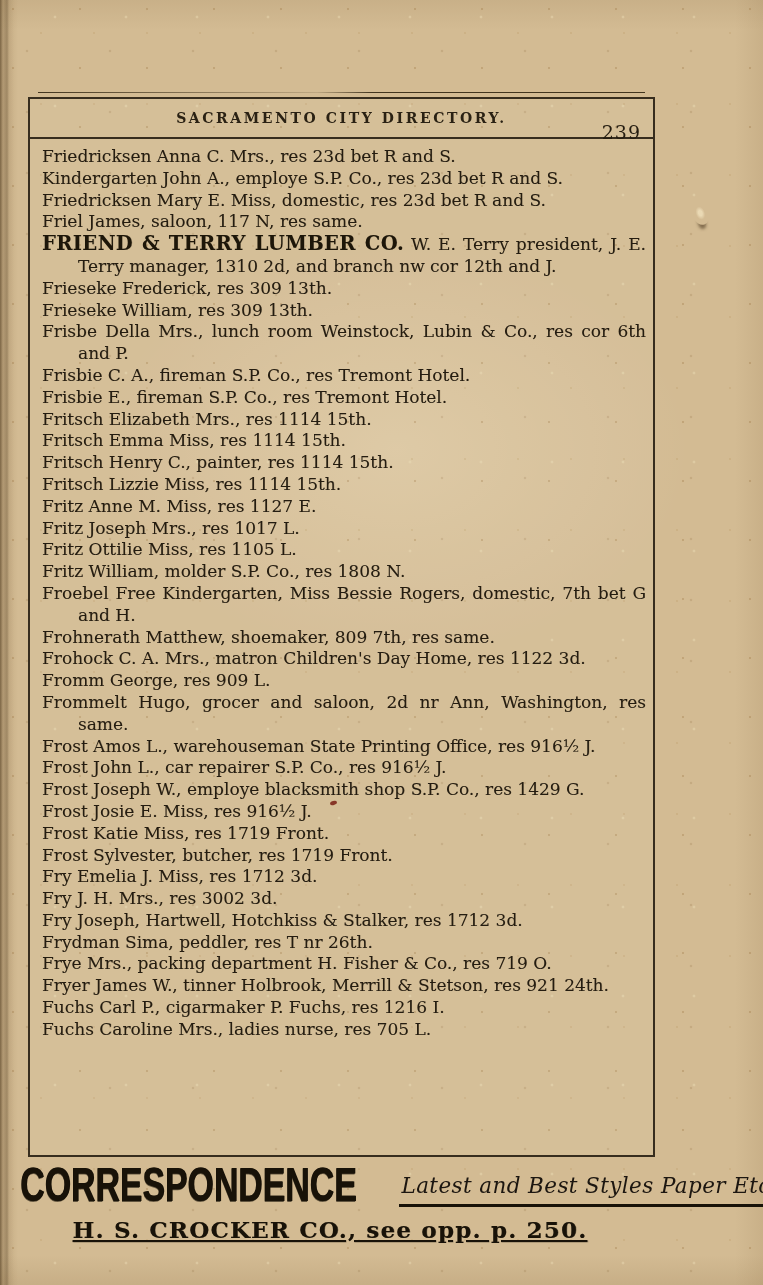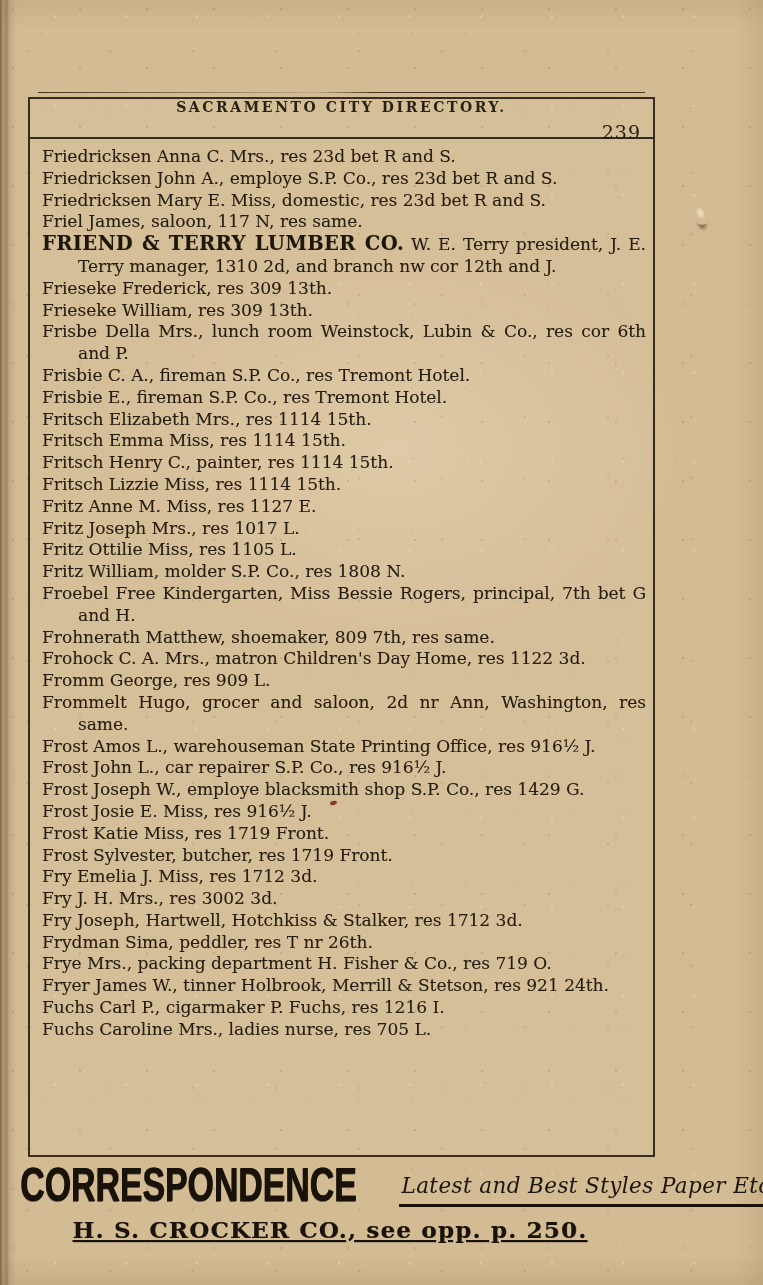--- a/index.html
+++ b/index.html
@@ -37,21 +37,21 @@
     background:rgba(255,248,230,0.06);
   }
   .box-topline{
     position:absolute;left:8px;right:8px;top:-7px;height:1px;
     background:linear-gradient(90deg, #42351f 0%, rgba(66,53,31,0.15) 46%, #42351f 55%, #42351f 100%);
   }
   .dir-header{
     position:relative;
     height:38px;
     border-bottom:2px solid #372d1e;
-    display:flex;align-items:flex-start;justify-content:center;
+    display:flex;align-items:center;justify-content:center;
   }
   .dir-title{
     font-size:14px;font-weight:bold;letter-spacing:2.6px;
     color:#2a2113;
   }
   .dir-pageno{
     position:absolute;right:12px;top:22px;
     font-size:19px;letter-spacing:1px;color:#241c10;
   }
   .entries{
@@ -136,38 +136,38 @@
   <div class="directory-box">
     <div class="box-topline"></div>
 
     <div class="dir-header">
       <span class="dir-title">SACRAMENTO CITY DIRECTORY.</span>
       <span class="dir-pageno">239</span>
     </div>
 
     <div class="entries">
         <p class="entry">Friedricksen Anna C. Mrs., res 23d bet R and S.</p>
-        <p class="entry">Friedricksen John A., employe S.P. Co., res 23d bet R and S.</p>
+        <p class="entry">Kindergarten John A., employe S.P. Co., res 23d bet R and S.</p>
         <p class="entry">Friedricksen Mary E. Miss, domestic, res 23d bet R and S.</p>
         <p class="entry">Friel James, saloon, 117 N, res same.</p>
         <p class="entry"><b class="lead">FRIEND &amp; TERRY LUMBER CO.</b> W. E. Terry president, J. E. Terry manager, 1310 2d, and branch nw cor 12th and J.</p>
         <p class="entry">Frieseke Frederick, res 309 13th.</p>
         <p class="entry">Frieseke William, res 309 13th.</p>
         <p class="entry">Frisbe Della Mrs., lunch room Weinstock, Lubin &amp; Co., res cor 6th and P.</p>
         <p class="entry">Frisbie C. A., fireman S.P. Co., res Tremont Hotel.</p>
         <p class="entry">Frisbie E., fireman S.P. Co., res Tremont Hotel.</p>
         <p class="entry">Fritsch Elizabeth Mrs., res 1114 15th.</p>
         <p class="entry">Fritsch Emma Miss, res 1114 15th.</p>
         <p class="entry">Fritsch Henry C., painter, res 1114 15th.</p>
         <p class="entry">Fritsch Lizzie Miss, res 1114 15th.</p>
         <p class="entry">Fritz Anne M. Miss, res 1127 E.</p>
         <p class="entry">Fritz Joseph Mrs., res 1017 L.</p>
         <p class="entry">Fritz Ottilie Miss, res 1105 L.</p>
         <p class="entry">Fritz William, molder S.P. Co., res 1808 N.</p>
-        <p class="entry">Froebel Free Kindergarten, Miss Bessie Rogers, principal, 7th bet G and H.</p>
+        <p class="entry">Froebel Free Kindergarten, Miss Bessie Rogers, domestic, 7th bet G and H.</p>
         <p class="entry">Frohnerath Matthew, shoemaker, 809 7th, res same.</p>
         <p class="entry">Frohock C. A. Mrs., matron Children's Day Home, res 1122 3d.</p>
         <p class="entry">Fromm George, res 909 L.</p>
         <p class="entry">Frommelt Hugo, grocer and saloon, 2d nr Ann, Washington, res same.</p>
         <p class="entry">Frost Amos L., warehouseman State Printing Office, res 916½ J.</p>
         <p class="entry">Frost John L., car repairer S.P. Co., res 916½ J.</p>
         <p class="entry">Frost Joseph W., employe blacksmith shop S.P. Co., res 1429 G.</p>
         <p class="entry">Frost Josie E. Miss, res 916½ J.</p>
         <p class="entry">Frost Katie Miss, res 1719 Front.</p>
         <p class="entry">Frost Sylvester, butcher, res 1719 Front.</p>

